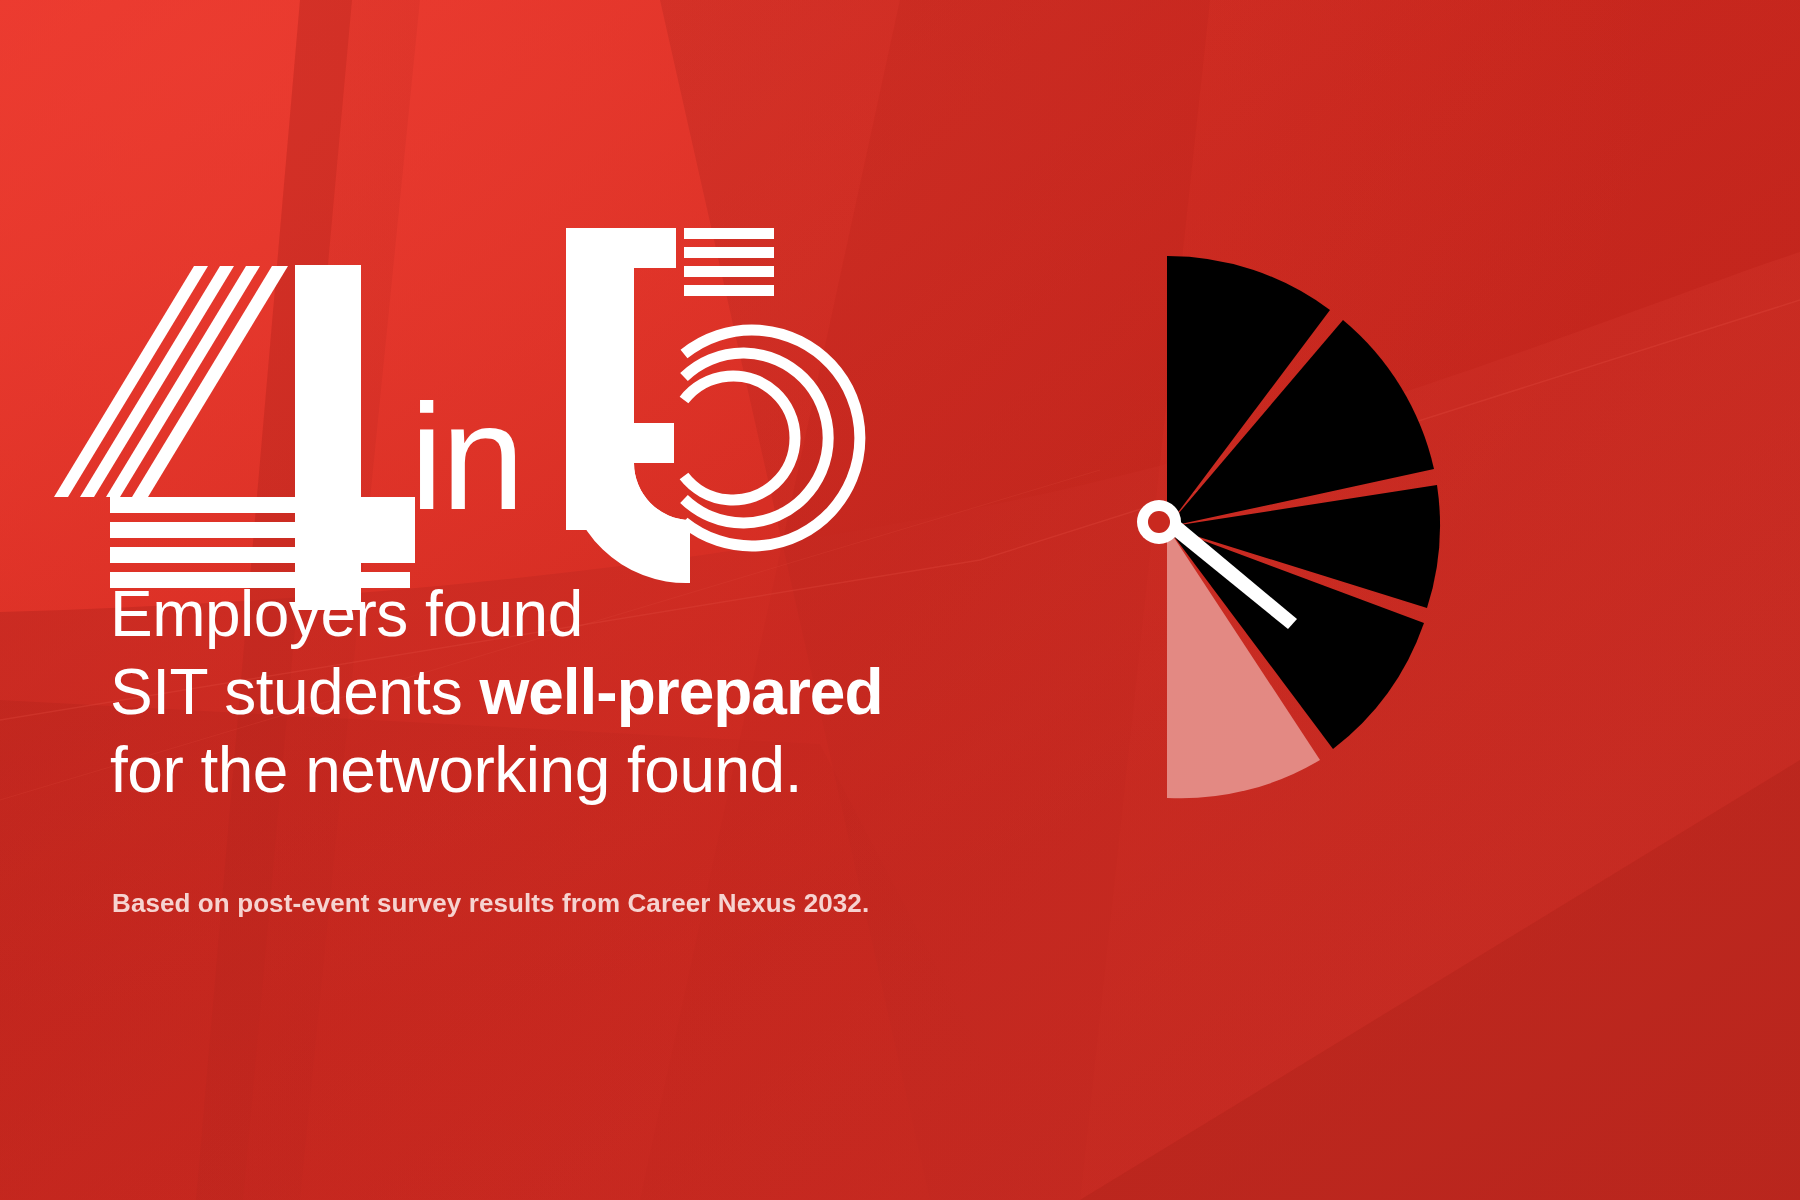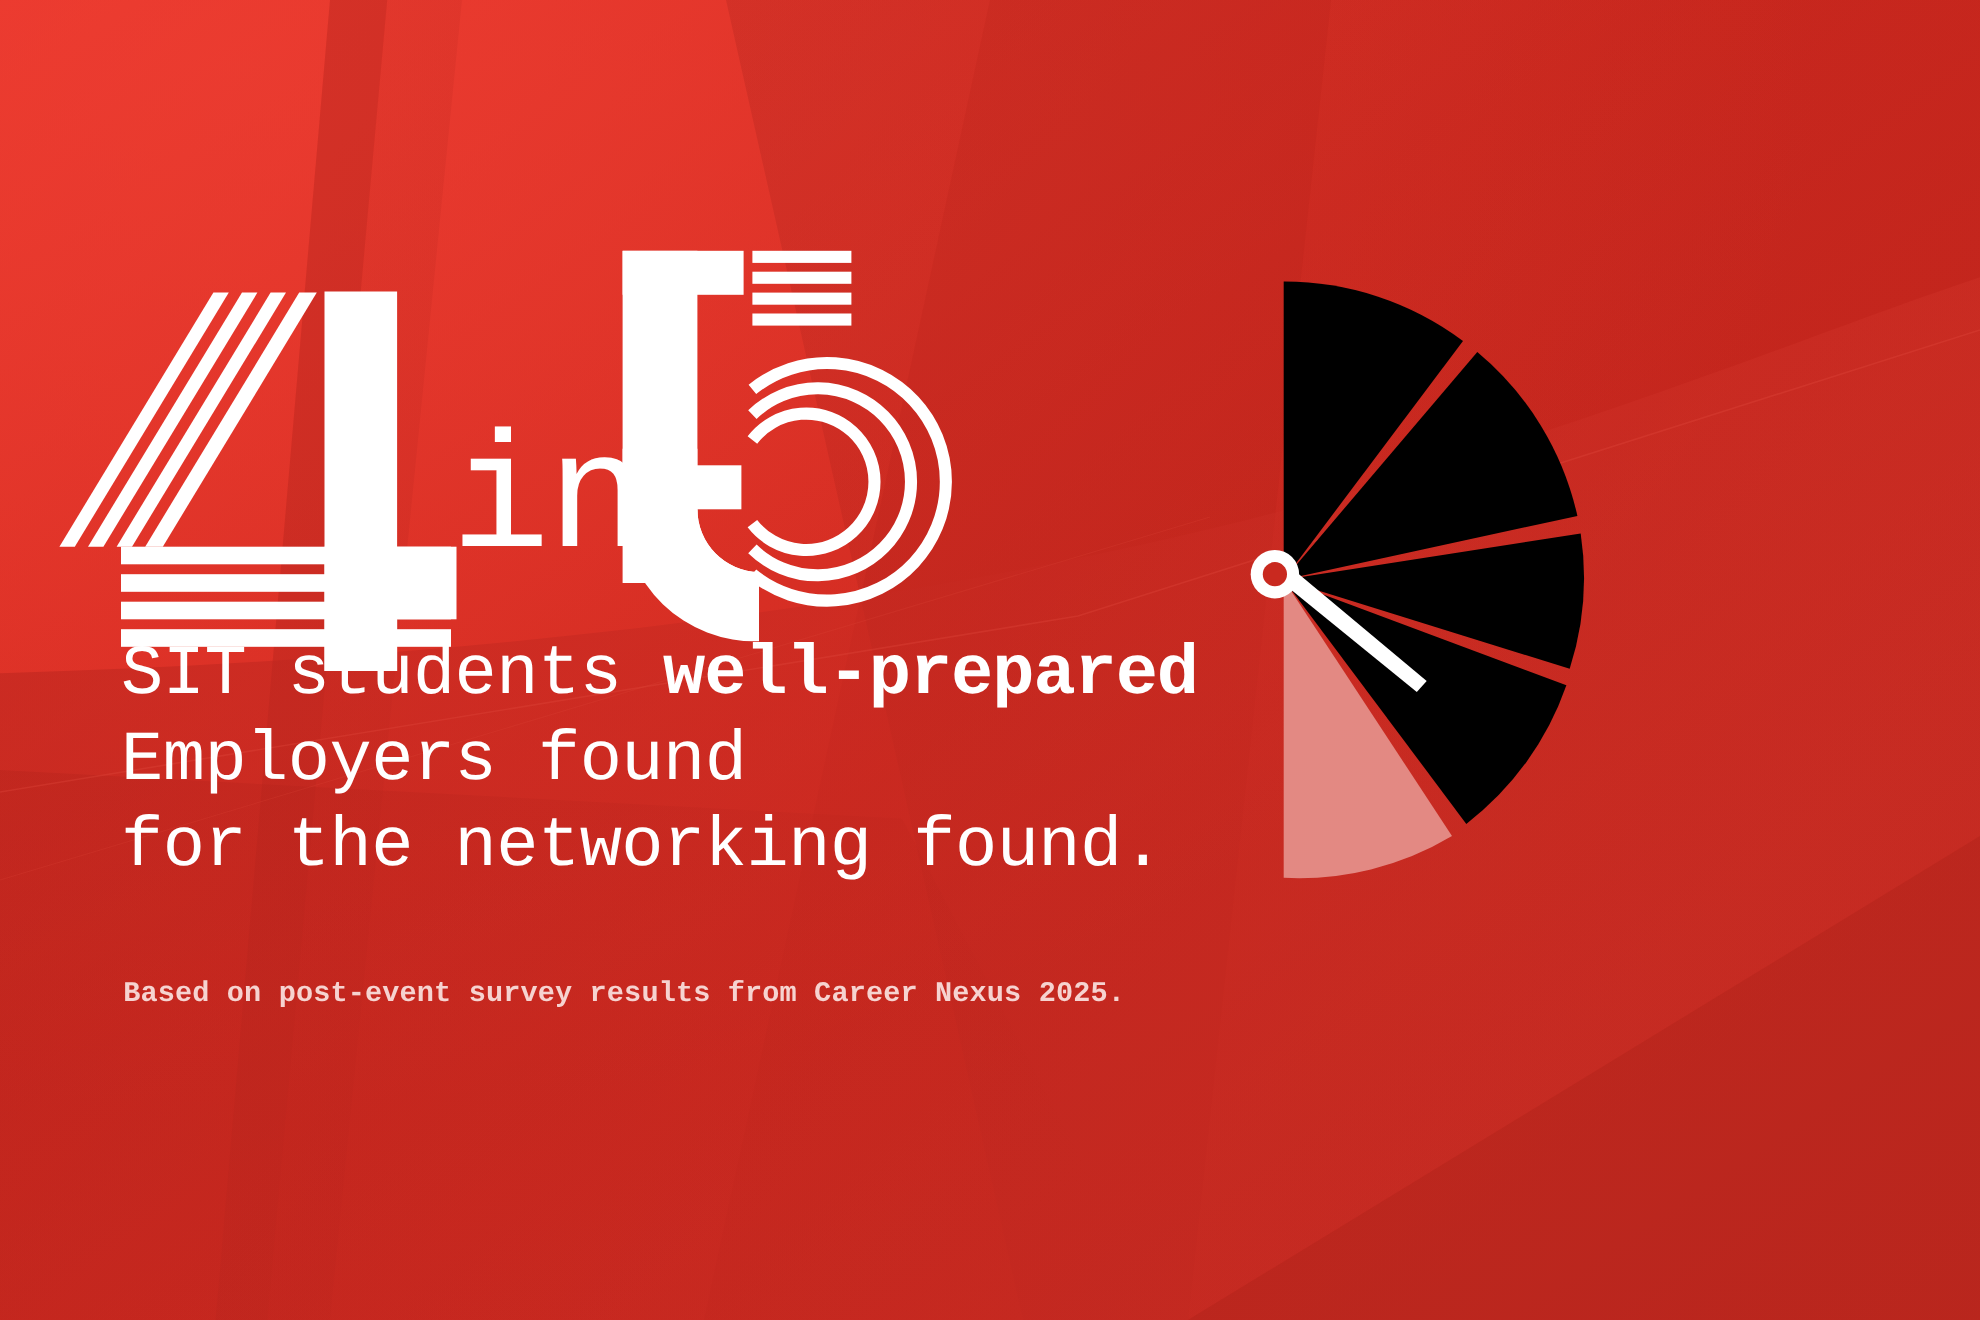--- a/index.html
+++ b/index.html
@@ -6,21 +6,21 @@
   html, body {
     margin: 0;
     padding: 0;
     background: #111;
   }
   #canvas {
     position: relative;
     width: 1800px;
     height: 1200px;
     overflow: hidden;
-    font-family: Liberation Mono, monospace;
+    font-family: Liberation Sans, sans-serif;
     background: #cf2b21;
   }
   #bg-svg, #gauge-svg, #numeral-svg {
     position: absolute;
     top: 0; left: 0;
     width: 1800px;
     height: 1200px;
     display: block;
   }
   #text-layer {
@@ -232,21 +232,21 @@
         <path d="M 566 463 A 120 120 0 0 0 690 583 L 690 520 A 57 57 0 0 1 634 463 Z" fill="#ffffff"></path>
       </g>
     </g>
   </svg>
 
   <div id="text-layer">
 
     <div class="in-word">in</div>
 
     <div class="headline">
+      <span class="ln">Employers found</span>
       <span class="ln"><span>SIT students </span><b>well-prepared</b></span>
-      <span class="ln">Employers found</span>
       <span class="ln">for the networking found.</span>
     </div>
 
-    <div class="footnote">Based on post-event survey results from Career Nexus 2025.</div>
+    <div class="footnote">Based on post-event survey results from Career Nexus 2032.</div>
   </div>
 
 </div>
 
 </body></html>

